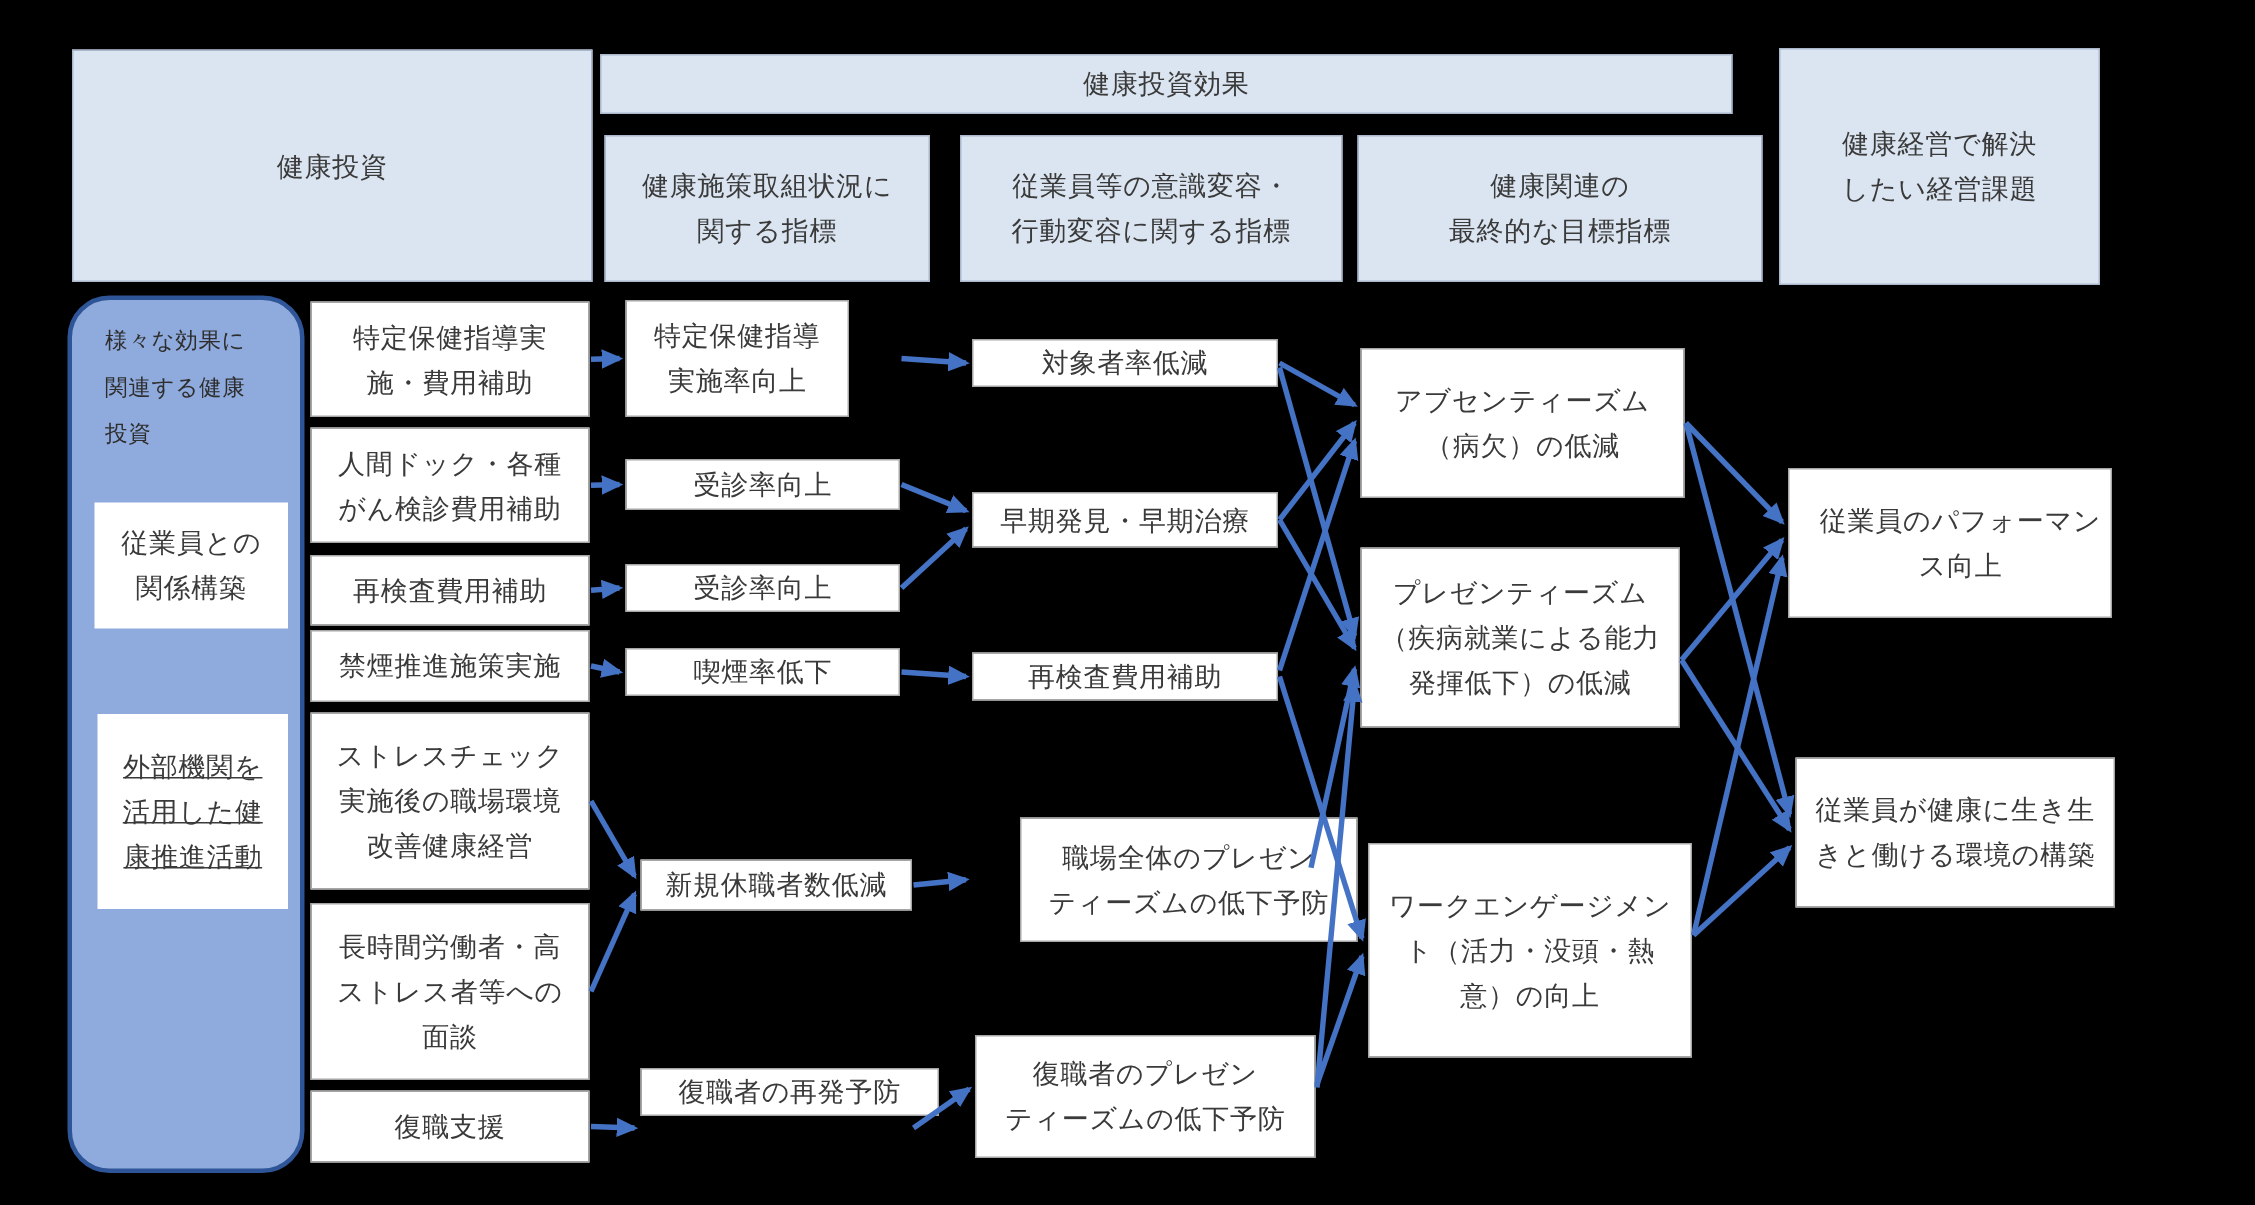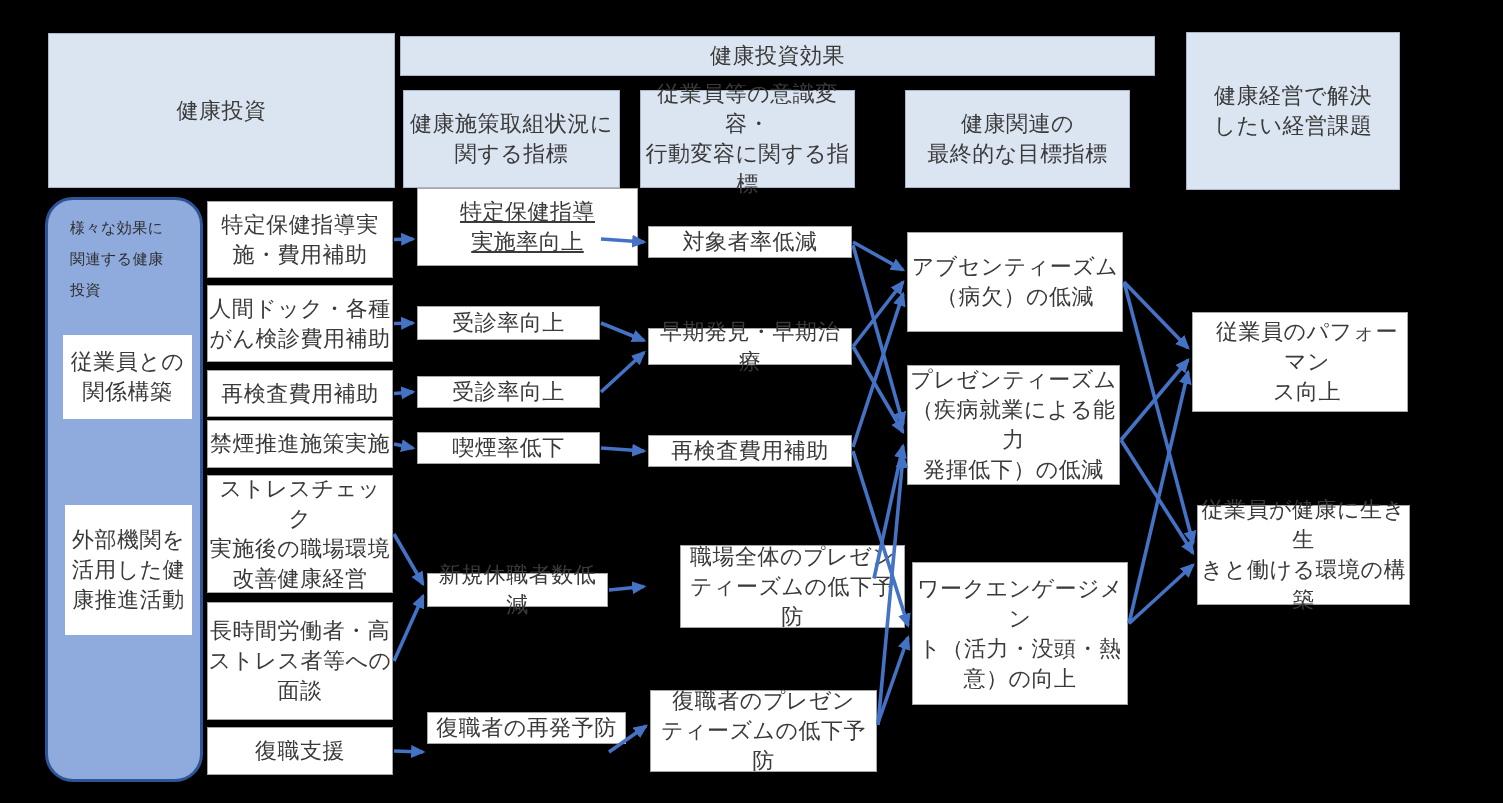--- a/index.html
+++ b/index.html
@@ -12,21 +12,21 @@
     --text:#3a3a3a;
     --bg:#000000;
   }
   html,body{margin:0;padding:0;background:var(--bg);}
   #canvas{
     position:relative;width:1503px;height:803px;background:var(--bg);overflow:hidden;
     font-family:"Liberation Sans","DejaVu Sans",sans-serif;color:var(--text);
   }
   .node{
     position:absolute;display:flex;align-items:center;justify-content:center;
-    text-align:center;font-size:22px;line-height:30px;letter-spacing:.5px;
+    text-align:center;font-size:18px;line-height:30px;letter-spacing:.5px;
     box-sizing:border-box;z-index:2;
   }
   .node span{white-space:pre-line;}
   .white{background:#ffffff;border:1px solid var(--box-border);}
   .header{background:var(--header-fill);border:1px solid var(--header-border);}
   .group{
     position:absolute;background:var(--group-fill);border:3px solid var(--group-border);
     border-radius:28px;box-sizing:border-box;z-index:1;
   }
   .group-label{
@@ -46,42 +46,42 @@
   <div class="node header" id="n-h-kenko-toshi" style="left:48px;top:33px;width:347px;height:155px;">
     <span>健康投資</span>
   </div>
   <div class="node header" id="n-h-koka" style="left:400px;top:36px;width:755px;height:40px;">
     <span>健康投資効果</span>
   </div>
   <div class="node header" id="n-h-shisaku" style="left:403px;top:90px;width:217px;height:98px;">
     <span>健康施策取組状況に
 関する指標</span>
   </div>
-  <div class="node header" id="n-h-ishiki" style="left:640px;top:90px;width:215px;height:98px;">
+  <div class="node header" id="n-h-ishiki" style="left:640px;top:90px;width:255px;height:98px;">
     <span>従業員等の意識変容・
 行動変容に関する指標</span>
   </div>
-  <div class="node header" id="n-h-mokuhyo" style="left:905px;top:90px;width:225px;height:98px;">
+  <div class="node header" id="n-h-mokuhyo" style="left:905px;top:90px;width:270px;height:98px;">
     <span>健康関連の
 最終的な目標指標</span>
   </div>
   <div class="node header" id="n-h-kadai" style="left:1186px;top:32px;width:214px;height:158px;">
     <span>健康経営で解決
 したい経営課題</span>
   </div>
 
   <div class="group" style="left:45px;top:197px;width:158px;height:585px;"></div>
   <div class="group-label" style="left:70px;top:212px;width:130px;">様々な効果に
 関連する健康
 投資</div>
   <div class="node inner" id="n-jugyoin-kankei" style="left:63px;top:335px;width:129px;height:84px;">
     <span>従業員との
 関係構築</span>
   </div>
-  <div class="node inner" id="n-gaibu-kikan" style="left:65px;top:505px;width:127px;height:130px;">
+  <div class="node inner" id="n-gaibu-kikan" style="left:65px;top:476px;width:127px;height:130px;text-decoration:underline;">
     <span>外部機関を
 活用した健
 康推進活動</span>
   </div>
 
   <div class="node white" id="n-tokutei-hoken" style="left:207px;top:201px;width:186px;height:77px;">
     <span>特定保健指導実
 施・費用補助</span>
   </div>
   <div class="node white" id="n-ningen-dock" style="left:207px;top:285px;width:186px;height:77px;">
@@ -101,21 +101,21 @@
   </div>
   <div class="node white" id="n-chojikan-rodo" style="left:207px;top:602px;width:186px;height:118px;">
     <span>長時間労働者・高
 ストレス者等への
 面談</span>
   </div>
   <div class="node white" id="n-fukushoku-shien" style="left:207px;top:727px;width:186px;height:48px;">
     <span>復職支援</span>
   </div>
 
-  <div class="node white" id="n-jisshiritsu-kojo" style="left:417px;top:188px;width:221px;height:78px;text-decoration:underline;">
+  <div class="node white" id="n-jisshiritsu-kojo" style="left:417px;top:200px;width:149px;height:78px;">
     <span>特定保健指導
 実施率向上</span>
   </div>
   <div class="node white" id="n-jushinritsu-kojo-1" style="left:417px;top:306px;width:183px;height:34px;">
     <span>受診率向上</span>
   </div>
   <div class="node white" id="n-jushinritsu-kojo-2" style="left:417px;top:376px;width:183px;height:32px;">
     <span>受診率向上</span>
   </div>
   <div class="node white" id="n-kitsuenritsu-teika" style="left:417px;top:432px;width:183px;height:32px;">

